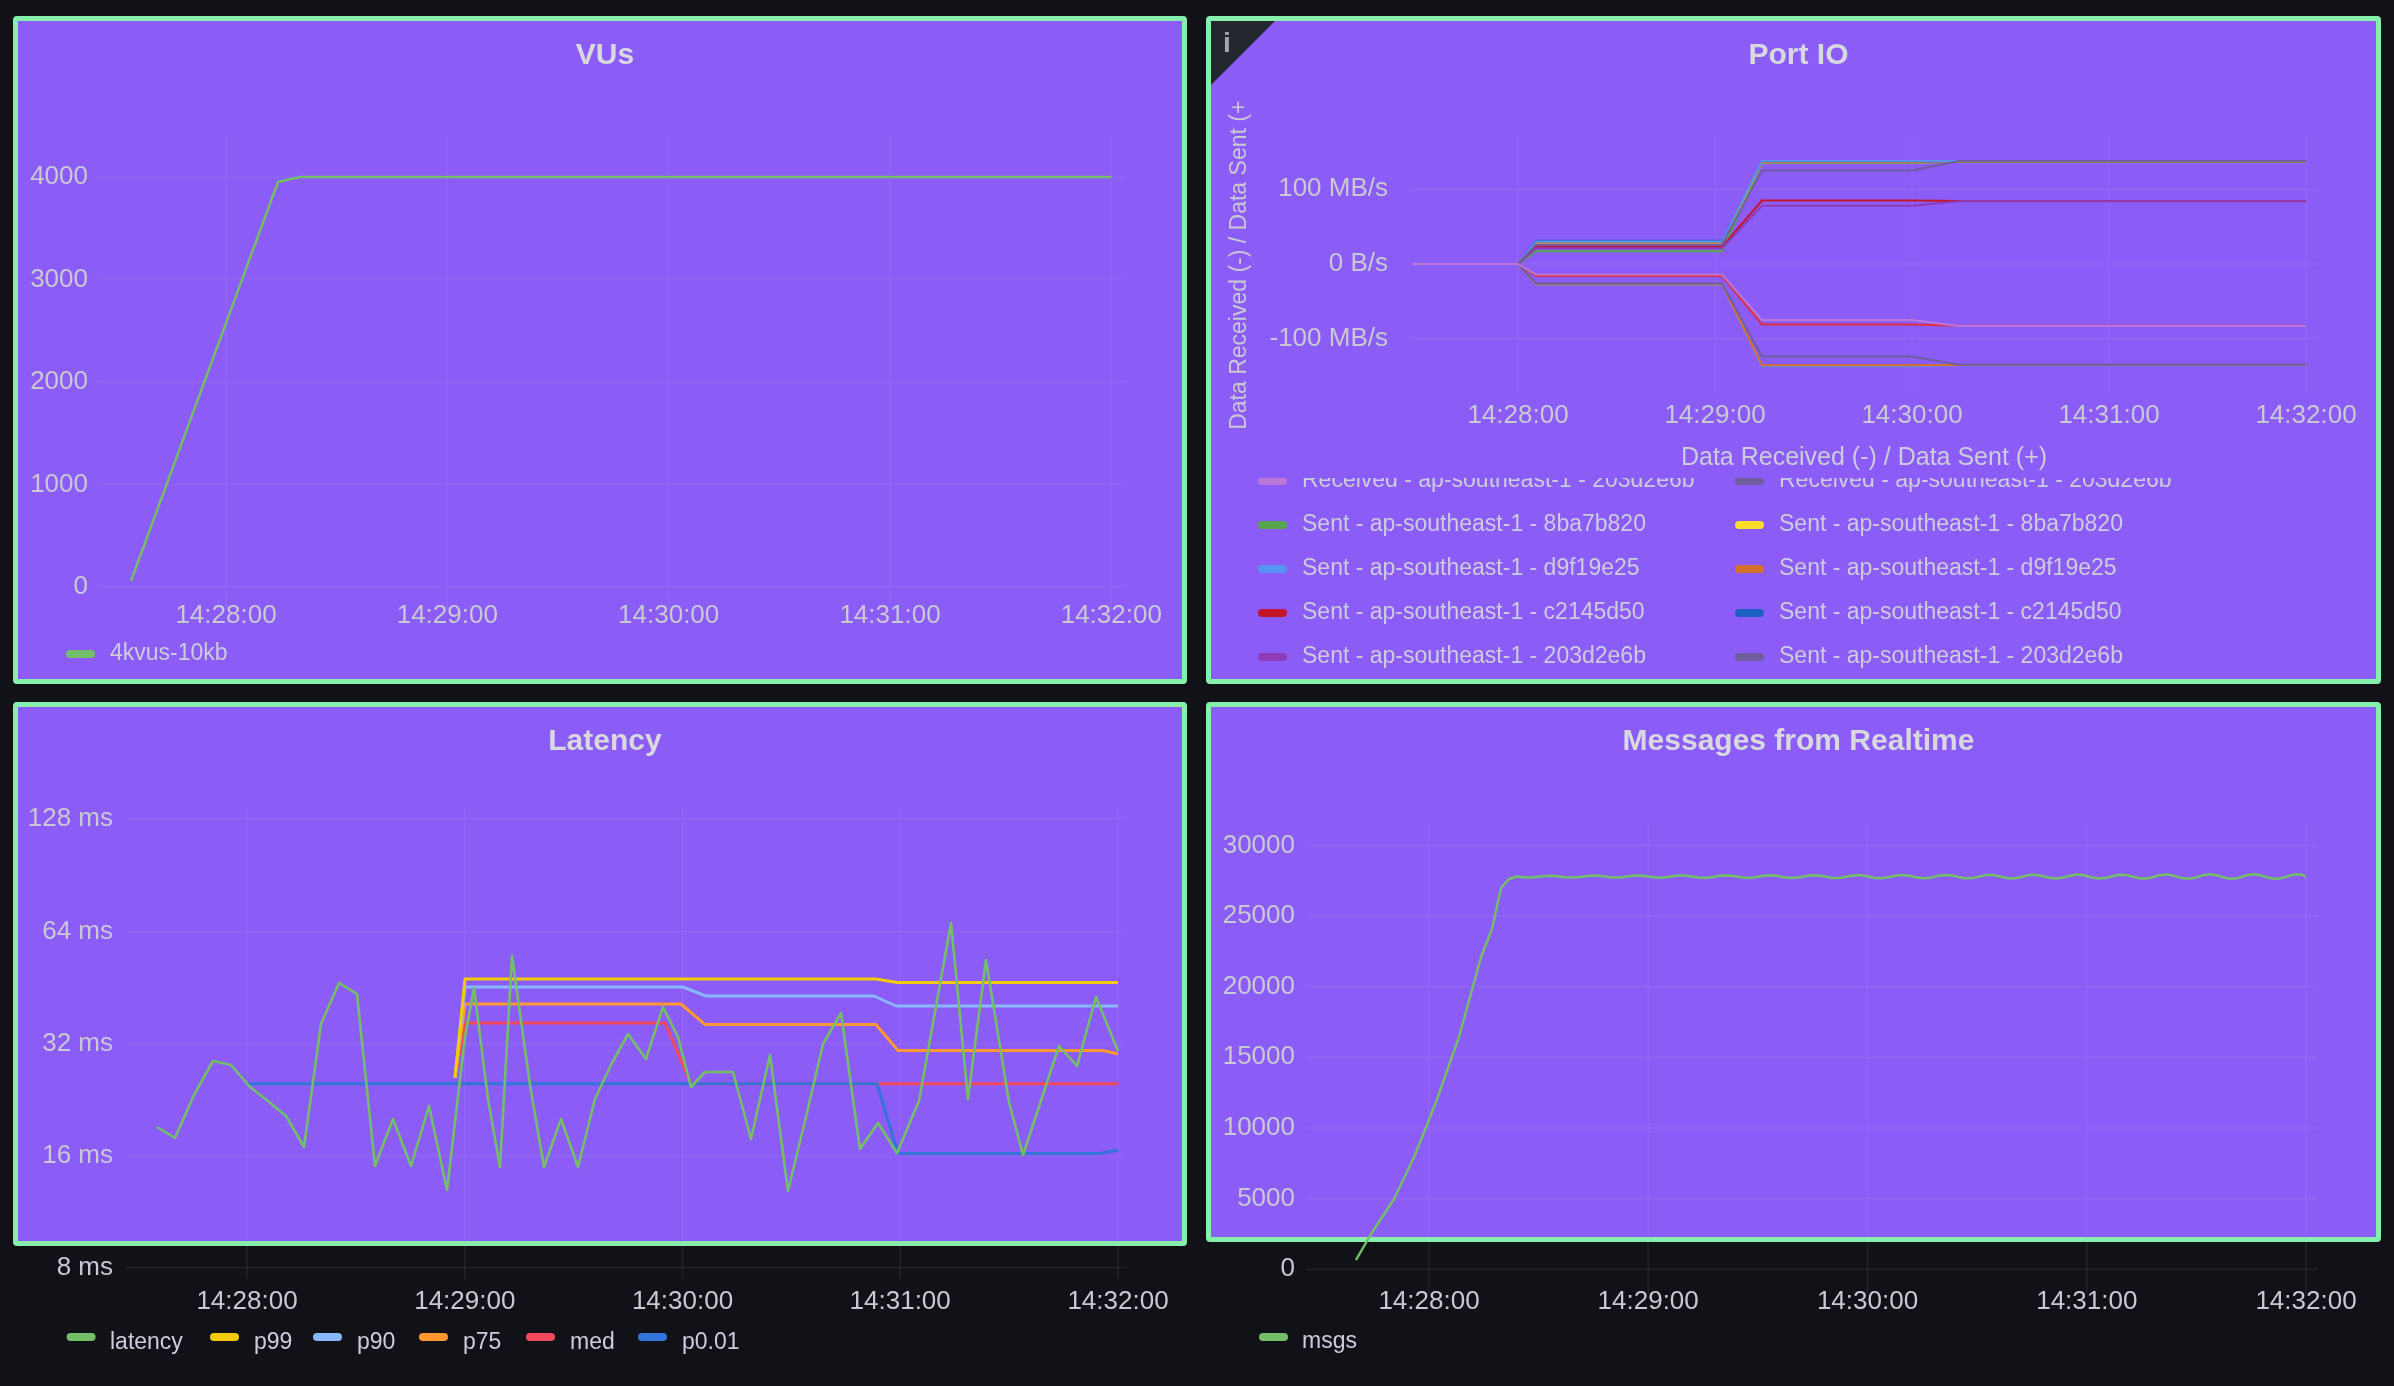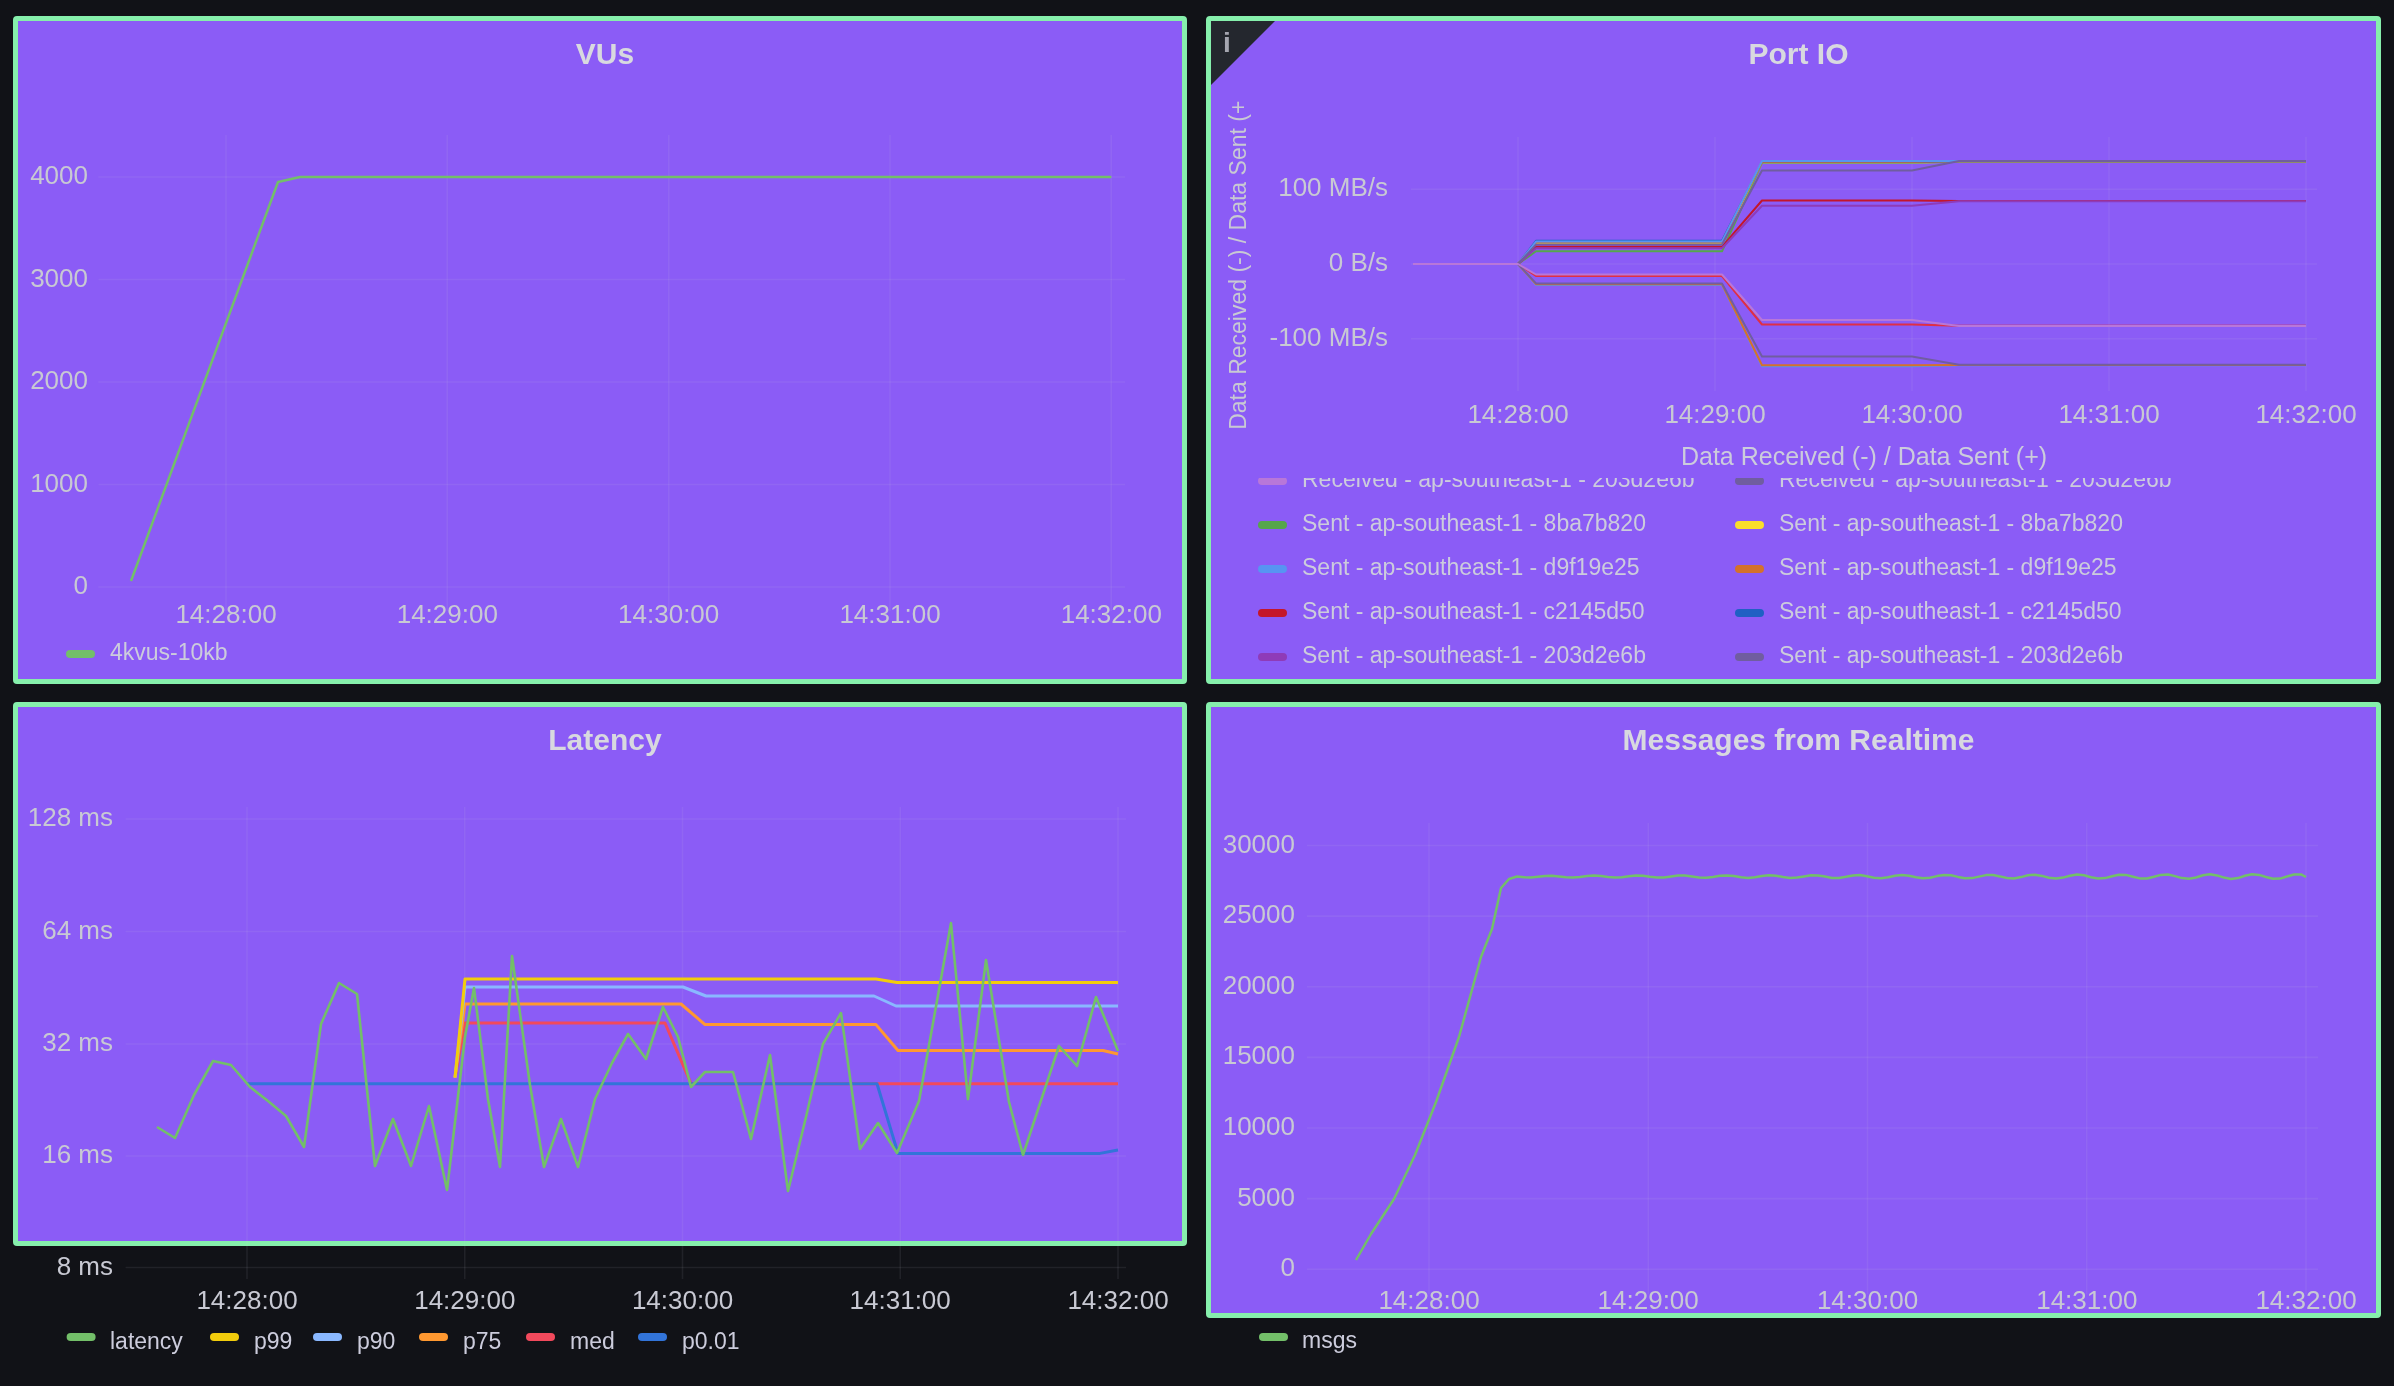--- a/index.html
+++ b/index.html
@@ -137,21 +137,21 @@
       <rect x="295" y="626" width="29" height="8" rx="4" fill="#8ab8ff"></rect>
       <text x="339.0" y="642.0" font-size="23" fill="#ccccdc" text-anchor="start" font-weight="normal" font-family="Liberation Sans, sans-serif">p90</text>
       <rect x="401" y="626" width="29" height="8" rx="4" fill="#ff9830"></rect>
       <text x="445.0" y="642.0" font-size="23" fill="#ccccdc" text-anchor="start" font-weight="normal" font-family="Liberation Sans, sans-serif">p75</text>
       <rect x="508" y="626" width="29" height="8" rx="4" fill="#f2495c"></rect>
       <text x="552.0" y="642.0" font-size="23" fill="#ccccdc" text-anchor="start" font-weight="normal" font-family="Liberation Sans, sans-serif">med</text>
       <rect x="620" y="626" width="29" height="8" rx="4" fill="#3274d9"></rect>
       <text x="664.0" y="642.0" font-size="23" fill="#ccccdc" text-anchor="start" font-weight="normal" font-family="Liberation Sans, sans-serif">p0.01</text>
     </svg>
   </div>
-<div class="panel" style="left:1206px;top:702px;width:1175px;height:616px;">
+<div class="panel" style="left:1206px;top:702px;width:1175px;height:540px;">
     <svg width="1173" height="666" viewBox="0 0 1173 666">
       <text x="587.5" y="43.0" font-size="30" fill="#d8d9df" text-anchor="middle" font-weight="bold" font-family="Liberation Sans, sans-serif">Messages from Realtime</text>
       <line x1="96" y1="562.2" x2="1107" y2="562.2" stroke="rgba(204,204,220,0.085)" stroke-width="1.6"></line>
       <text x="84.0" y="569.2" font-size="26" fill="#c8c9d3" text-anchor="end" font-weight="normal" font-family="Liberation Sans, sans-serif">0</text>
       <line x1="96" y1="491.58000000000004" x2="1107" y2="491.58000000000004" stroke="rgba(204,204,220,0.085)" stroke-width="1.6"></line>
       <text x="84.0" y="498.6" font-size="26" fill="#c8c9d3" text-anchor="end" font-weight="normal" font-family="Liberation Sans, sans-serif">5000</text>
       <line x1="96" y1="420.96000000000004" x2="1107" y2="420.96000000000004" stroke="rgba(204,204,220,0.085)" stroke-width="1.6"></line>
       <text x="84.0" y="428.0" font-size="26" fill="#c8c9d3" text-anchor="end" font-weight="normal" font-family="Liberation Sans, sans-serif">10000</text>
       <line x1="96" y1="350.34000000000003" x2="1107" y2="350.34000000000003" stroke="rgba(204,204,220,0.085)" stroke-width="1.6"></line>
       <text x="84.0" y="357.3" font-size="26" fill="#c8c9d3" text-anchor="end" font-weight="normal" font-family="Liberation Sans, sans-serif">15000</text>

